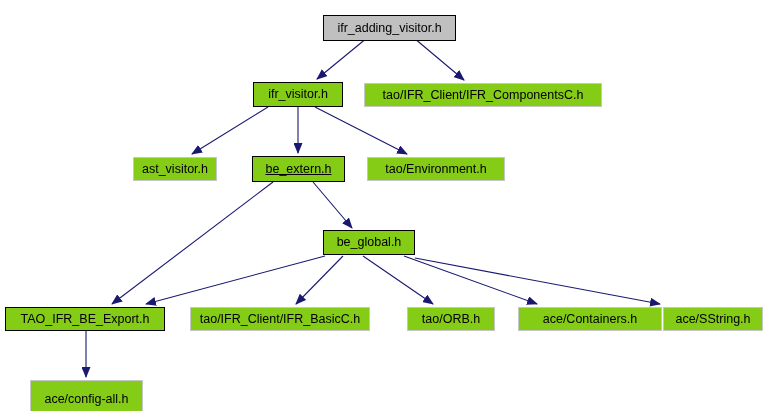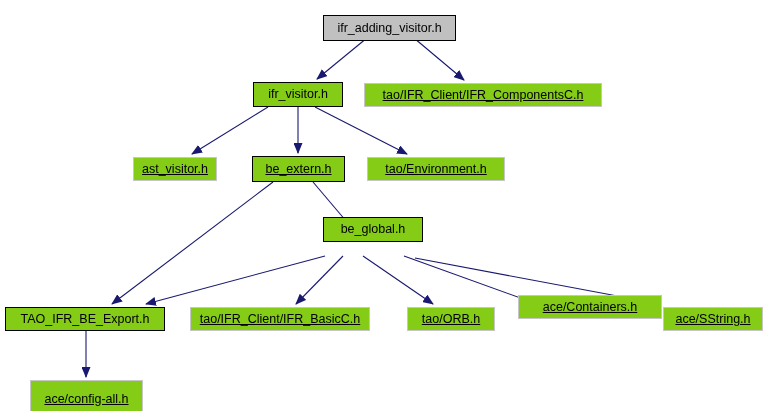--- a/index.html
+++ b/index.html
@@ -46,21 +46,20 @@
     border: 1.5px solid var(--doc-border, #000000);
     font-weight: normal;
     margin-top: 8px;
   }
   .node--doc {
     border: 1.5px solid var(--doc-border, #000000);
     cursor: pointer;
   }
   .node--undoc {
     border: 1px solid var(--undoc-border, #c6c6c6);
-    text-decoration: underline;
   }
 </style>
 </head>
 <body>
 
 <div class="canvas">
   <svg id="edge-layer" viewBox="0 0 771 411" xmlns="http://www.w3.org/2000/svg">
     <defs>
       <marker id="arrowhead" markerUnits="userSpaceOnUse" markerWidth="11" markerHeight="9" viewBox="0 0 11 9" refX="10" refY="4.5" orient="auto">
         <path d="M0,0 L11,4.5 L0,9 z" fill="#191970"></path>
@@ -82,21 +81,21 @@
         <line x1="86" y1="331" x2="86" y2="377" class="edge" marker-end="url(#arrowhead)"></line>
       </g>
   </svg>
   <div id="node-layer">
       <div class="node node--current" style="left: 323px; top: 7px; width: 133px; height: 26px;">ifr_adding_visitor.h</div>
       <div class="node node--doc" style="left: 253px; top: 82px; width: 90px; height: 25px;">ifr_visitor.h</div>
       <div class="node node--undoc" style="left: 364px; top: 83px; width: 238px; height: 24px;">tao/IFR_Client/IFR_ComponentsC.h</div>
       <div class="node node--undoc" style="left: 133px; top: 157px; width: 84px; height: 24px;">ast_visitor.h</div>
       <div class="node node--doc" style="left: 252px; top: 156px; width: 93px; height: 26px; text-decoration: underline;">be_extern.h</div>
       <div class="node node--undoc" style="left: 367px; top: 157px; width: 138px; height: 24px;">tao/Environment.h</div>
-      <div class="node node--doc" style="left: 323px; top: 217px; width: 100px; height: 25px;">be_global.h</div>
+      <div class="node node--doc" style="left: 323px; top: 230px; width: 92px; height: 25px;">be_global.h</div>
       <div class="node node--doc" style="left: 5px; top: 307px; width: 160px; height: 24px;">TAO_IFR_BE_Export.h</div>
       <div class="node node--undoc" style="left: 190px; top: 307px; width: 180px; height: 24px;">tao/IFR_Client/IFR_BasicC.h</div>
       <div class="node node--undoc" style="left: 407px; top: 307px; width: 88px; height: 24px;">tao/ORB.h</div>
-      <div class="node node--undoc" style="left: 518px; top: 295px; width: 144px; height: 24px;">ace/Containers.h</div>
+      <div class="node node--undoc" style="left: 518px; top: 307px; width: 144px; height: 24px;">ace/Containers.h</div>
       <div class="node node--undoc" style="left: 663px; top: 307px; width: 100px; height: 24px;">ace/SString.h</div>
       <div class="node node--undoc" style="left: 30px; top: 380px; width: 113px; height: 38px;">ace/config-all.h</div>
     </div>
 </div>
 
 </body></html>

